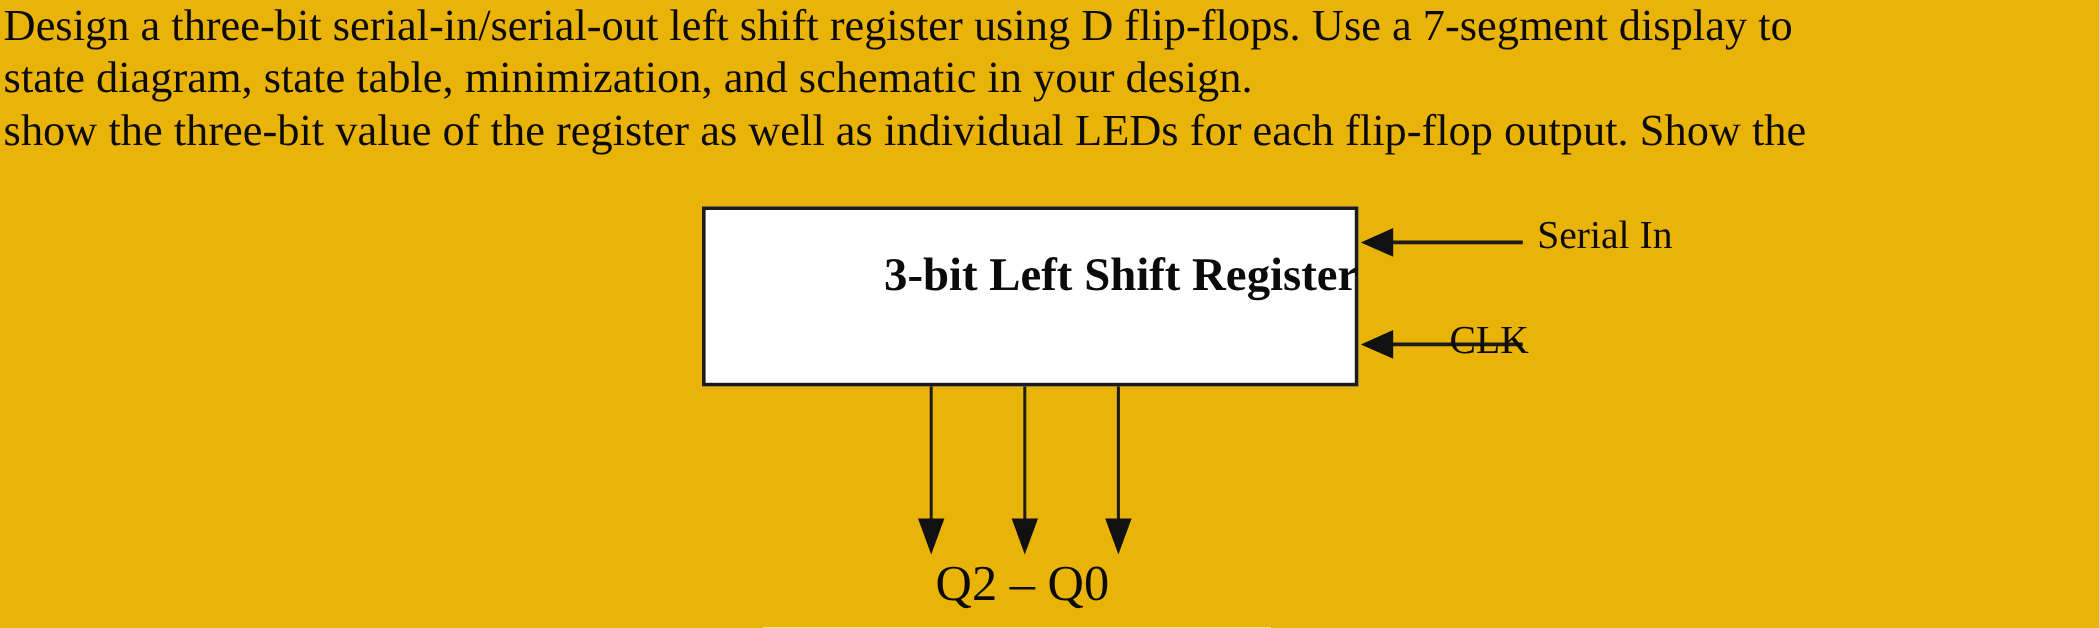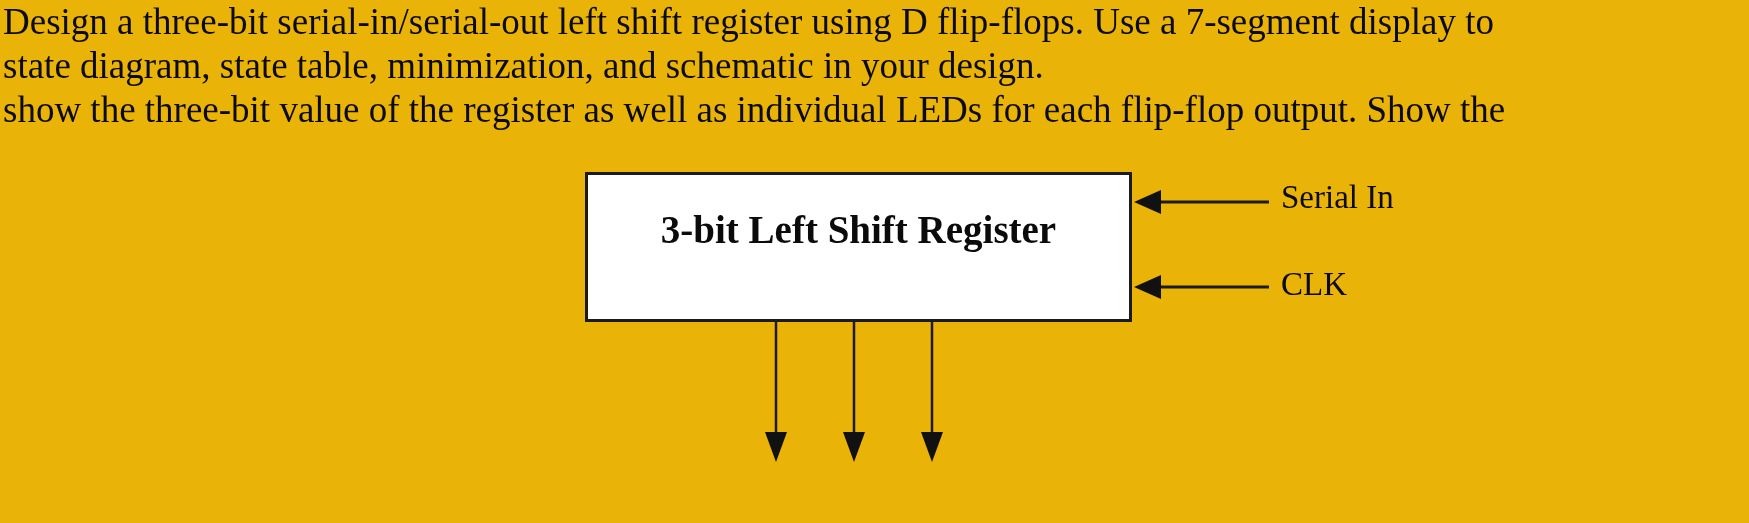--- a/index.html
+++ b/index.html
@@ -36,21 +36,21 @@
     width: 547px;
     height: 150px;
     border: 3px solid #1b1b1b;
     background: #ffffff;
   }
   .reg-box-label {
     position: absolute;
     left: 585px;
     top: 208px;
     width: 547px;
-    text-align: center;
+    text-align: right;
     font-weight: bold;
     font-size: 39px;
     line-height: 44px;
     color: #0b0b0b;
   }
   
   svg.overlay {
     position: absolute;
     left: 0;
     top: 0;
@@ -59,21 +59,21 @@
   }
   
   .sig-label {
     position: absolute;
     font-size: 33px;
     line-height: 44px;
     white-space: nowrap;
     color: #0b0b0b;
   }
   .lbl-serial-in { left: 1281px; top: 175px; }
-  .lbl-clk       { left: 1281px; top: 262px; text-align: center; }
+  .lbl-clk       { left: 1208px; top: 262px; text-align: center; }
   .lbl-q-range {
     position: absolute;
     left: 736px;
     top: 464px;
     width: 232px;
     text-align: center;
     font-size: 42px;
     line-height: 46px;
     white-space: nowrap;
     color: #0b0b0b;
@@ -116,14 +116,15 @@
     </g>
 
     <g>
       <line x1="932" y1="322" x2="932" y2="434" stroke="#1b1b1b" stroke-width="2.5"></line>
       <polygon points="921,432 943,432 932,462" fill="#111111"></polygon>
     </g>
   </svg>
 
   <div class="sig-label lbl-serial-in">Serial In</div>
   <div class="sig-label lbl-clk">CLK</div>
+  <div class="lbl-q-range">Q2 – Q0</div>
 
 </div>
 
 </body></html>

